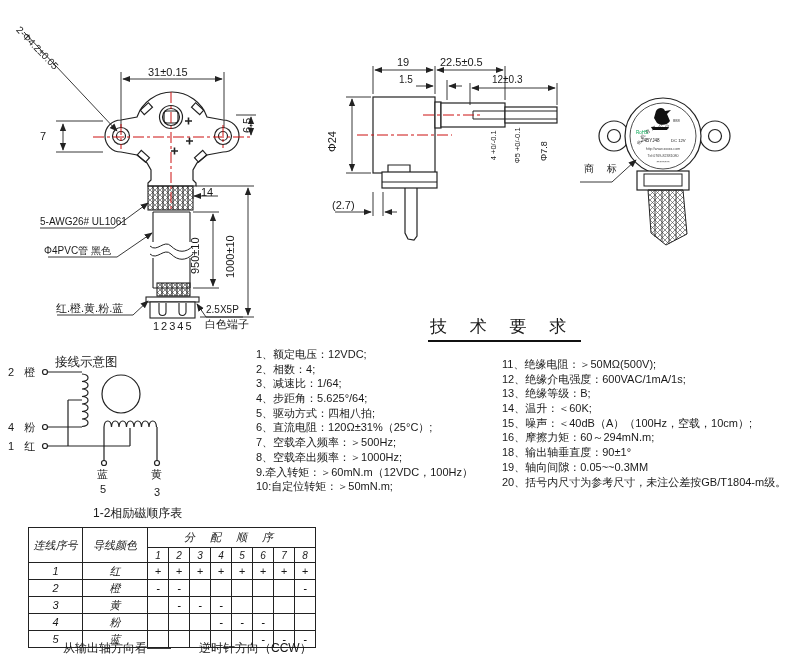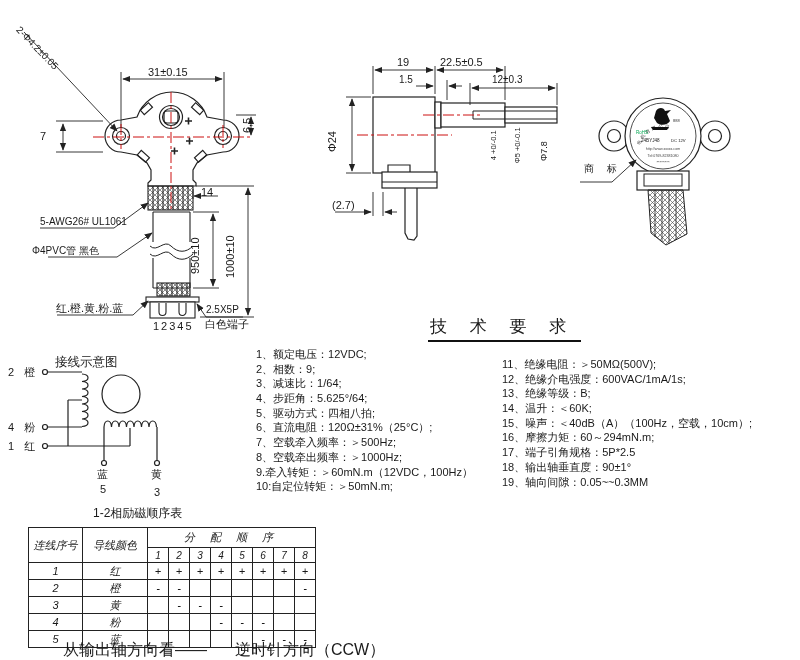--- a/index.html
+++ b/index.html
@@ -15,21 +15,21 @@
          padding:0 6px 3px 2px;}
   .techcol div{white-space:nowrap;font-size:11px;height:14.7px;}
   .tbl{position:absolute;left:28px;top:527px;border-collapse:collapse;font-style:italic;}
   .tbl td,.tbl th{border:1px solid #222;text-align:center;padding:0;font-weight:normal;
                   font-size:11px;}
   .tbl .c1{width:53px;} .tbl .c2{width:64px;} .tbl .cm{width:20px;}
   .tbl .h1{height:20px;font-size:12px;} .tbl .h2 th{height:14px;font-size:10px;}
   .tbl .dr{height:17px;}
   .seqhead{letter-spacing:6px;}
   .wlabel{word-spacing:7px;}
-  .footer{position:absolute;top:640px;left:63px;font-size:16px;white-space:nowrap;}
+  .footer{position:absolute;top:640px;left:63px;font-size:12px;white-space:nowrap;}
   .footer span{margin-right:28px;}
 </style>
 </head>
 <body>
 
 <div id="page">
 
 <svg width="800" height="660" viewBox="0 0 800 660">
   <defs>
     <marker id="ah" viewBox="0 0 10 10" refX="9" refY="5" markerWidth="9" markerHeight="9" orient="auto-start-reverse">
@@ -160,21 +160,21 @@
     <circle cx="121" cy="394" r="19"></circle>
   </g>
 </svg>
 
 <div class="t d sm" style="left:22px;top:24px;">2-Φ4.2±0.05</div>
 <div class="t dim" style="left:148px;top:66px;text-align:right;">31±0.15</div>
 <div class="t dim" style="left:40px;top:130px;">7</div>
 <div class="t v dim" style="left:253px;top:121px;">6,5</div>
 <div class="t dim" style="left:201px;top:186px;">14</div>
 <div class="t sm" style="left:40px;top:216px;">5-AWG26# UL1061</div>
-<div class="t sm" style="left:32px;top:245px;">Φ4PVC管 黑色</div>
+<div class="t sm" style="left:44px;top:245px;">Φ4PVC管 黑色</div>
 <div class="t v dim" style="left:201px;top:262px;">950±10</div>
 <div class="t v dim" style="left:236px;top:266px;">1000±10</div>
 <div class="t" style="left:56px;top:302px;">红.橙.黄.粉.蓝</div>
 <div class="t" style="left:153px;top:320px;letter-spacing:2px;">12345</div>
 <div class="t sm" style="left:206px;top:304px;">2.5X5P</div>
 <div class="t" style="left:205px;top:318px;">白色端子</div>
 
 <div class="t dim" style="left:397px;top:56px;">19</div>
 <div class="t dim" style="left:440px;top:56px;">22.5±0.5</div>
 <div class="t sm" style="left:399px;top:74px;">1.5</div>
@@ -183,40 +183,40 @@
 <div class="t v" style="left:498px;top:152px;font-size:7.5px;">4 +0/-0.1</div>
 <div class="t v" style="left:522px;top:155px;font-size:7.5px;">Φ5 +0/-0.1</div>
 <div class="t v" style="left:550px;top:151px;font-size:9px;">Φ7.8</div>
 <div class="t dim" style="left:332px;top:199px;">(2.7)</div>
 
 <div class="t" style="left:584px;top:163px;font-size:10px;letter-spacing:5px;">商 标</div>
 
 <div class="t title" style="left:428px;top:318px;">技 术 要 求</div>
 <div class="t techcol" style="left:256px;top:348px;">
   <div>1、额定电压：12VDC;</div>
-  <div>2、相数：9;</div>
+  <div>2、相数：4;</div>
   <div>3、减速比：1/64;</div>
   <div>4、步距角：5.625°/64;</div>
   <div>5、驱动方式：四相八拍;</div>
   <div>6、直流电阻：120Ω±31%（25°C）;</div>
   <div>7、空载牵入频率：＞500Hz;</div>
   <div>8、空载牵出频率：＞1000Hz;</div>
   <div>9.牵入转矩：＞60mN.m（12VDC，100Hz）</div>
   <div>10:自定位转矩：＞50mN.m;</div>
 </div>
 <div class="t techcol" style="left:502px;top:358px;">
   <div>11、绝缘电阻：＞50MΩ(500V);</div>
   <div>12、绝缘介电强度：600VAC/1mA/1s;</div>
   <div>13、绝缘等级：B;</div>
   <div>14、温升：＜60K;</div>
   <div>15、噪声：＜40dB（A）（100Hz，空载，10cm）;</div>
   <div>16、摩擦力矩：60～294mN.m;</div>
-  <div>17、端子引角规格：5P*2.5</div>
   <div>18、输出轴垂直度：90±1°</div>
   <div>19、轴向间隙：0.05~~0.3MM</div>
+  <div>20、括号内尺寸为参考尺寸，未注公差按GB/T1804-m级。</div>
 </div>
 
 <div class="t" style="left:55px;top:356px;font-size:12.5px;">接线示意图</div>
 <div class="t wlabel" style="left:8px;top:366px;">2 橙</div>
 <div class="t wlabel" style="left:8px;top:421px;">4 粉</div>
 <div class="t wlabel" style="left:8px;top:440px;">1 红</div>
 <div class="t" style="left:97px;top:468px;">蓝</div>
 <div class="t" style="left:100px;top:483px;">5</div>
 <div class="t" style="left:151px;top:468px;">黄</div>
 <div class="t" style="left:154px;top:486px;">3</div>

